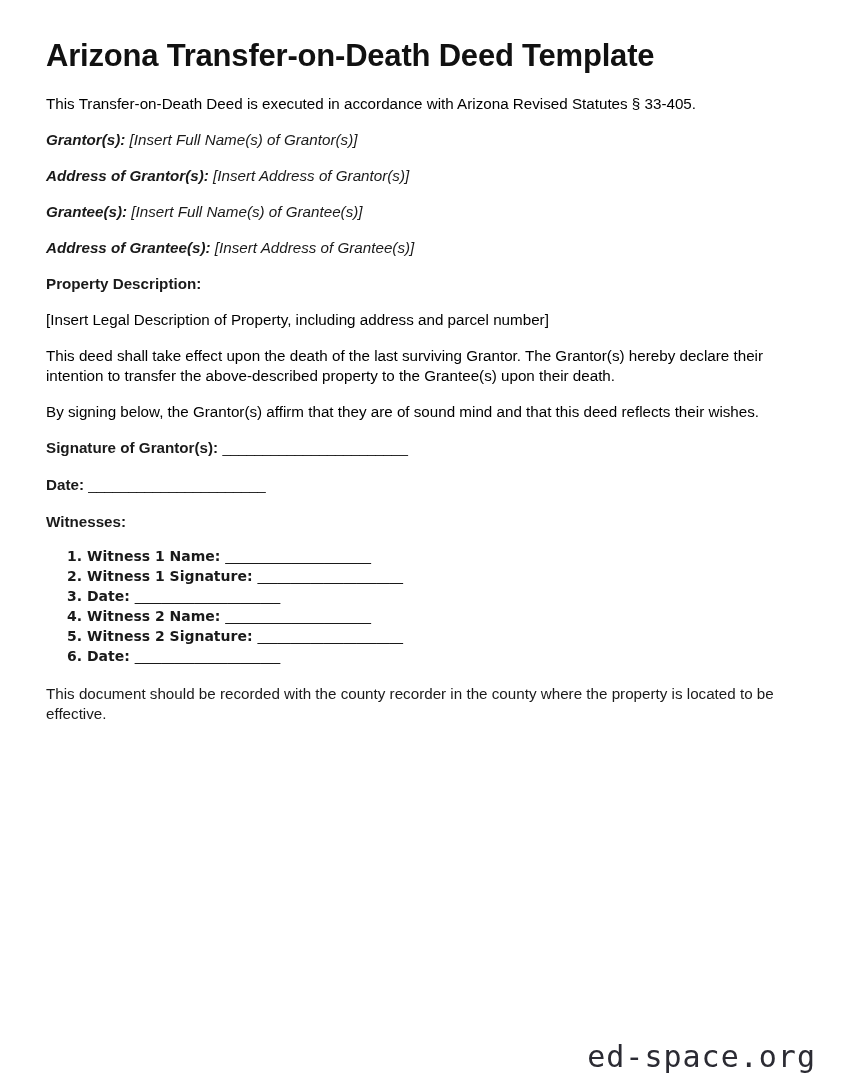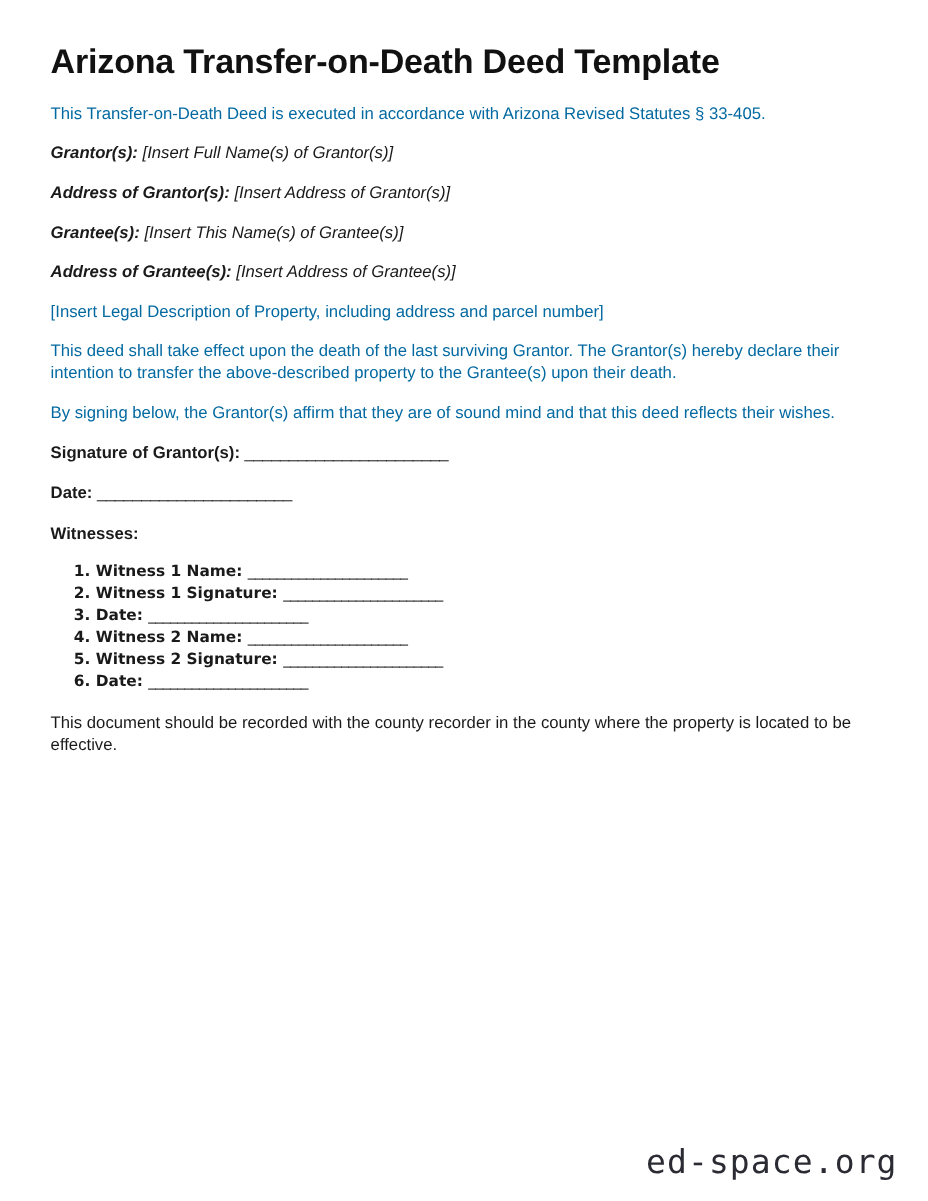--- a/index.html
+++ b/index.html
@@ -35,21 +35,21 @@
     line-height: 40px;
     letter-spacing: -0.2px;
     color: #111111;
     margin: 0 0 18px 0;
     max-width: 620px;
   }
   p.para {
     font-size: 15.2px;
     line-height: 20px;
     margin: 0 0 16px 0;
-    color: #0369a1;
+    color: #000000;
   }
   .lbl {
     font-weight: 700;
   }
   .val {
     font-weight: 400;
   }
   p.field {
     font-size: 15.2px;
     line-height: 20px;
@@ -127,28 +127,29 @@
       <span class="val">[Insert Full Name(s) of Grantor(s)]</span>
     </p>
 
     <p class="field">
       <span class="lbl">Address of Grantor(s):</span>
       <span class="val">[Insert Address of Grantor(s)]</span>
     </p>
 
     <p class="field">
       <span class="lbl">Grantee(s):</span>
-      <span class="val">[Insert This Name(s) of Grantee(s)]</span>
+      <span class="val">[Insert Full Name(s) of Grantee(s)]</span>
     </p>
 
     <p class="field">
       <span class="lbl">Address of Grantee(s):</span>
       <span class="val">[Insert Address of Grantee(s)]</span>
     </p>
 
+    <p class="heading-field">Property Description:</p>
 
     <p class="para">[Insert Legal Description of Property, including address and parcel number]</p>
 
     <p class="para">This deed shall take effect upon the death of the last surviving Grantor. The Grantor(s) hereby declare their intention to transfer the above-described property to the Grantee(s) upon their death.</p>
 
     <p class="para">By signing below, the Grantor(s) affirm that they are of sound mind and that this deed reflects their wishes.</p>
 
     <p class="sig-line">
       <span>Signature of Grantor(s):</span>
       <span class="blank">_______________________</span>

